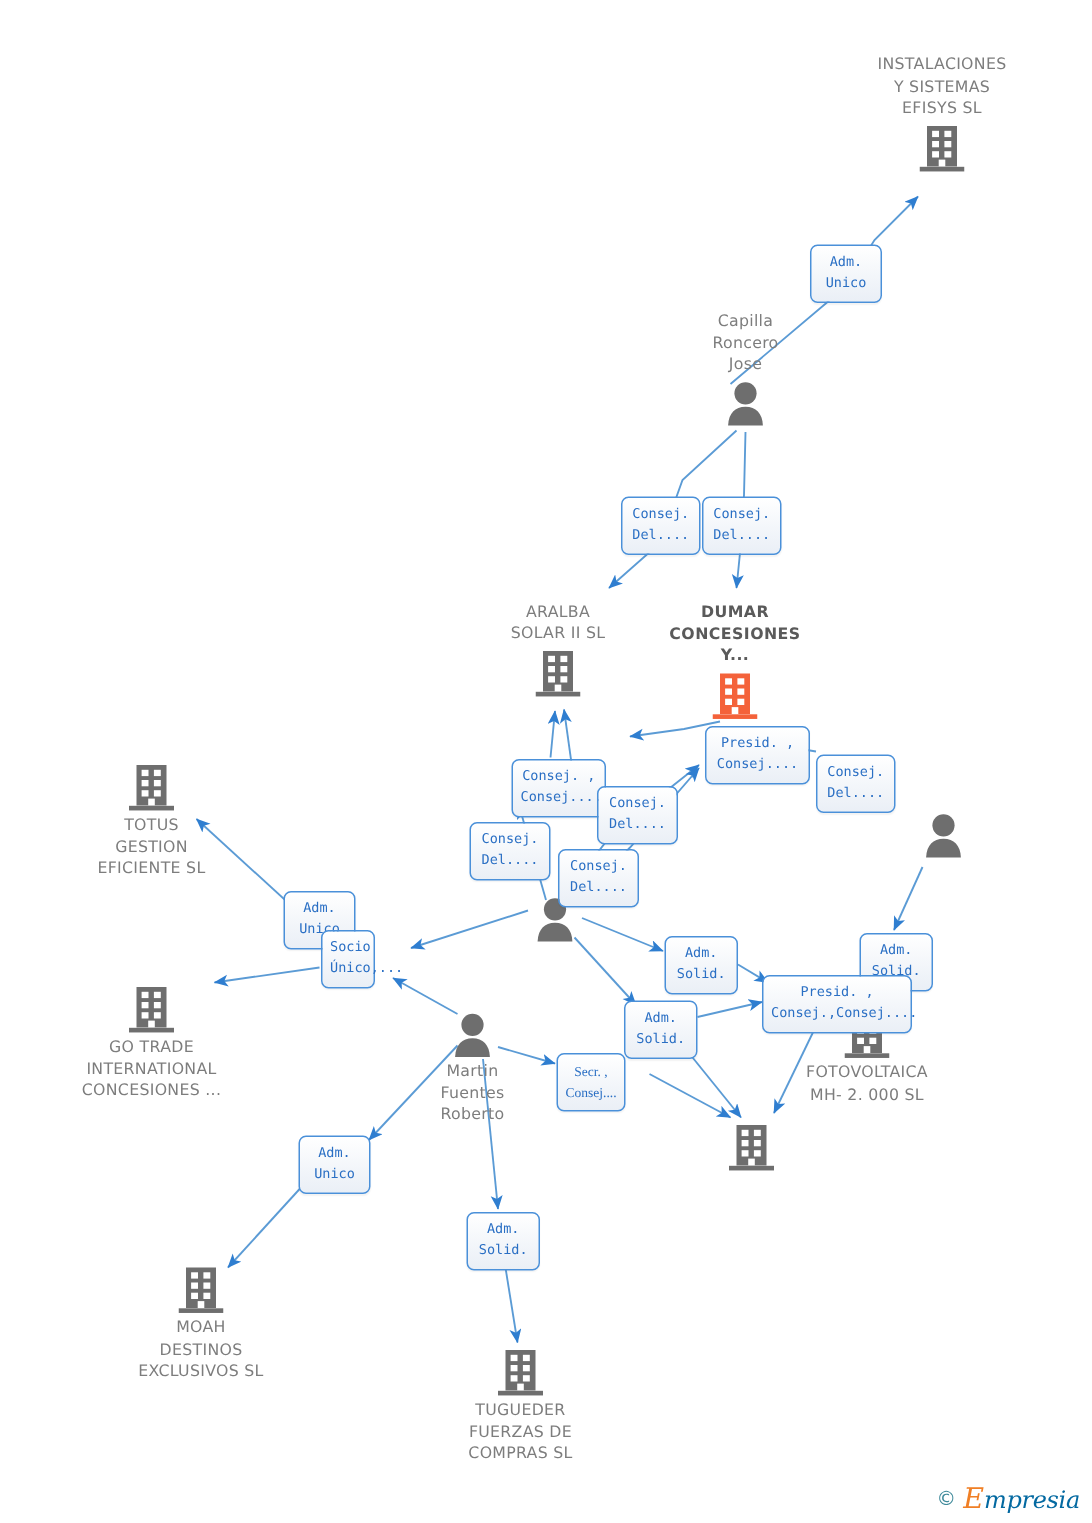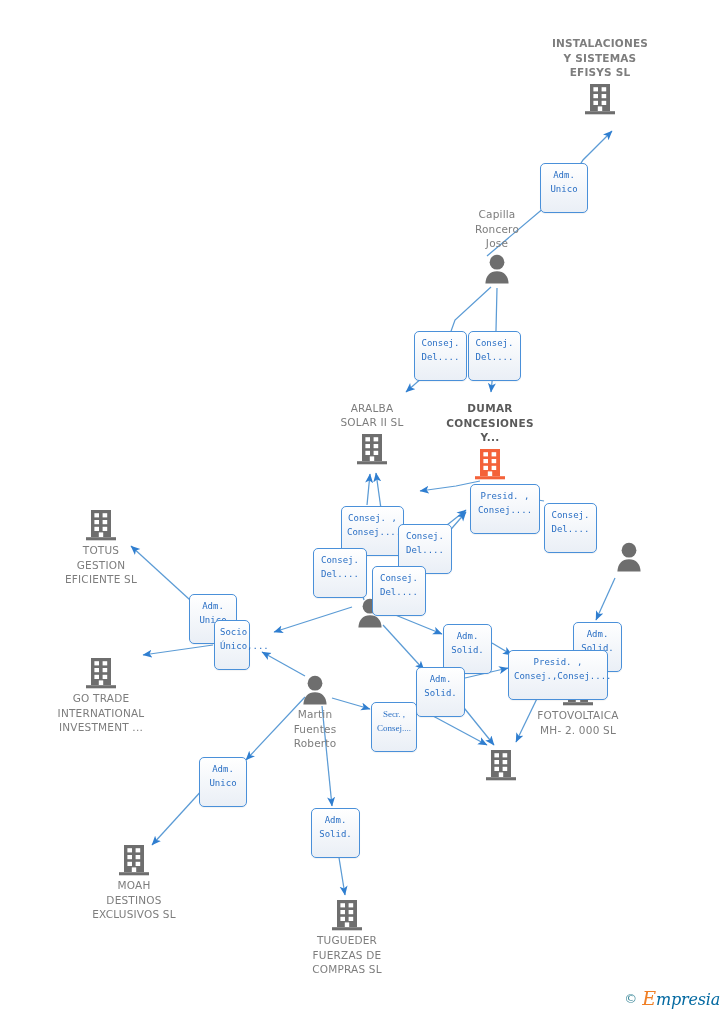--- a/index.html
+++ b/index.html
@@ -55,21 +55,21 @@
   .chip {
     position: absolute;
     border: 1.3px solid #4a90d9;
     border-radius: 5px;
     background: linear-gradient(to bottom, #ffffff 0%, #f3f6fa 55%, #eaeff6 100%);
     color: #2a6fc4;
     font-family: "DejaVu Sans Mono", monospace;
     font-size: 9px;
     line-height: 14px;
     text-align: center;
-    padding: 4px 5px 16px 5px;
+    padding: 4px 5px 5px 5px;
     white-space: pre-line;
     z-index: 20;
     box-shadow: 0 1px 1px rgba(0,0,0,.05);
   }
 
   
   #watermark {
     position: absolute;
     right: 8px;
     bottom: 6px;
@@ -135,21 +135,21 @@
         <path d="M383,625 L424,670" marker-end="url(#ah)"></path>
         <path d="M452,693 L494,745" marker-end="url(#ah)"></path>
         <path d="M615,578 L596,620" marker-end="url(#ah)"></path>
         <path d="M590,654 L584,673" marker-end="url(#ah)"></path>
         <path d="M545,682 L516,742" marker-end="url(#ah)"></path>
         <path d="M465,678 L508,668" marker-end="url(#ah)"></path>
       </g>
   </svg>
 
   <div id="nodes-layer">
-      <div class="node company label-above" style="left: 600px; top: 36.2px; font-weight: bold;">
+      <div class="node company label-above" style="left: 628px; top: 36.2px;">
         <span class="nlabel">INSTALACIONES
 Y SISTEMAS
 EFISYS SL</span>
         <span class="glyph"><svg width="30" height="32" viewBox="0 0 30 32" aria-hidden="true">
             <rect x="5" y="1" width="20" height="27" fill="#6e6e6e"></rect>
             <rect x="8.4" y="4.2" width="4.6" height="4.2" fill="#fff"></rect>
             <rect x="16.6" y="4.2" width="4.6" height="4.2" fill="#fff"></rect>
             <rect x="8.4" y="11" width="4.6" height="4.2" fill="#fff"></rect>
             <rect x="16.6" y="11" width="4.6" height="4.2" fill="#fff"></rect>
             <rect x="8.4" y="17.8" width="4.6" height="4.2" fill="#fff"></rect>
@@ -233,21 +233,21 @@
             <rect x="16.6" y="4.2" width="4.6" height="4.2" fill="#fff"></rect>
             <rect x="8.4" y="11" width="4.6" height="4.2" fill="#fff"></rect>
             <rect x="16.6" y="11" width="4.6" height="4.2" fill="#fff"></rect>
             <rect x="8.4" y="17.8" width="4.6" height="4.2" fill="#fff"></rect>
             <rect x="16.6" y="17.8" width="4.6" height="4.2" fill="#fff"></rect>
             <rect x="12.8" y="23.4" width="4.4" height="4.6" fill="#fff"></rect>
             <rect x="0" y="28.2" width="30" height="3.1" fill="#6e6e6e"></rect>
           </svg></span>
         <span class="nlabel">GO TRADE
 INTERNATIONAL
-INVESTMENT ...</span>
+CONCESIONES ...</span>
       </div>
       <div class="node company label-below" style="left: 578px; top: 674px;">
         <span class="glyph"><svg width="30" height="32" viewBox="0 0 30 32" aria-hidden="true">
             <rect x="5" y="1" width="20" height="27" fill="#6e6e6e"></rect>
             <rect x="8.4" y="4.2" width="4.6" height="4.2" fill="#fff"></rect>
             <rect x="16.6" y="4.2" width="4.6" height="4.2" fill="#fff"></rect>
             <rect x="8.4" y="11" width="4.6" height="4.2" fill="#fff"></rect>
             <rect x="16.6" y="11" width="4.6" height="4.2" fill="#fff"></rect>
             <rect x="8.4" y="17.8" width="4.6" height="4.2" fill="#fff"></rect>
             <rect x="16.6" y="17.8" width="4.6" height="4.2" fill="#fff"></rect>

